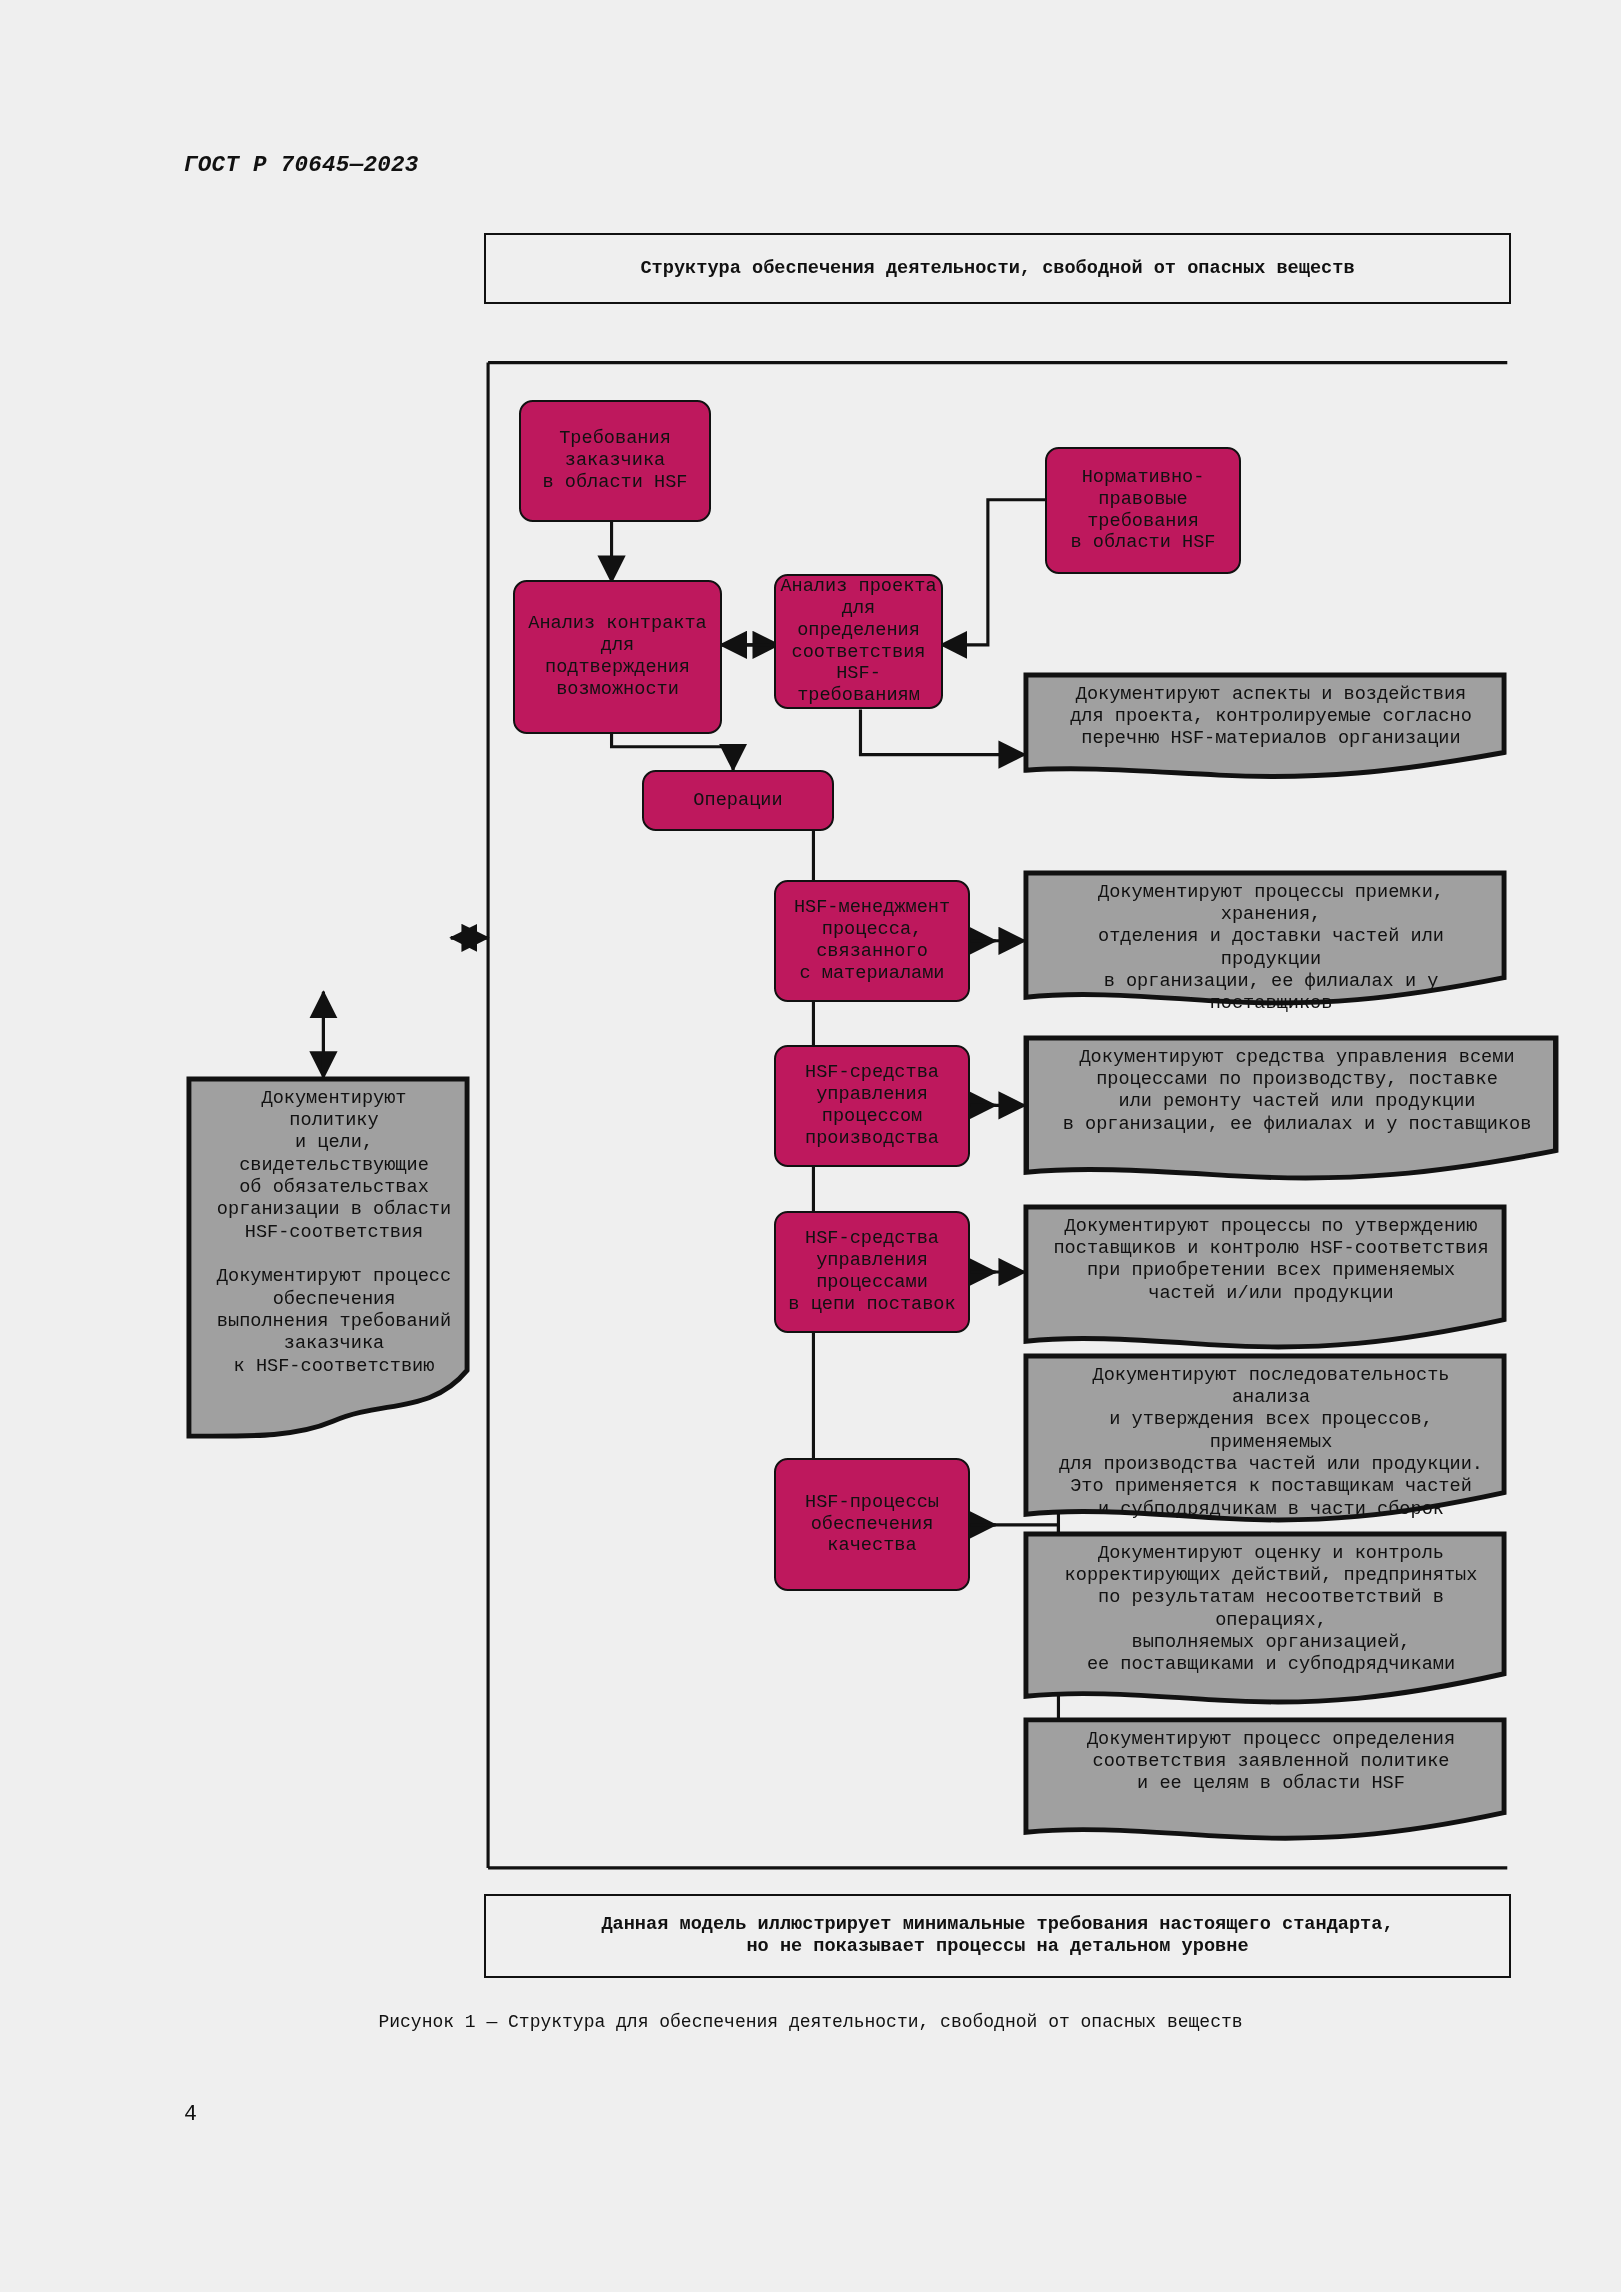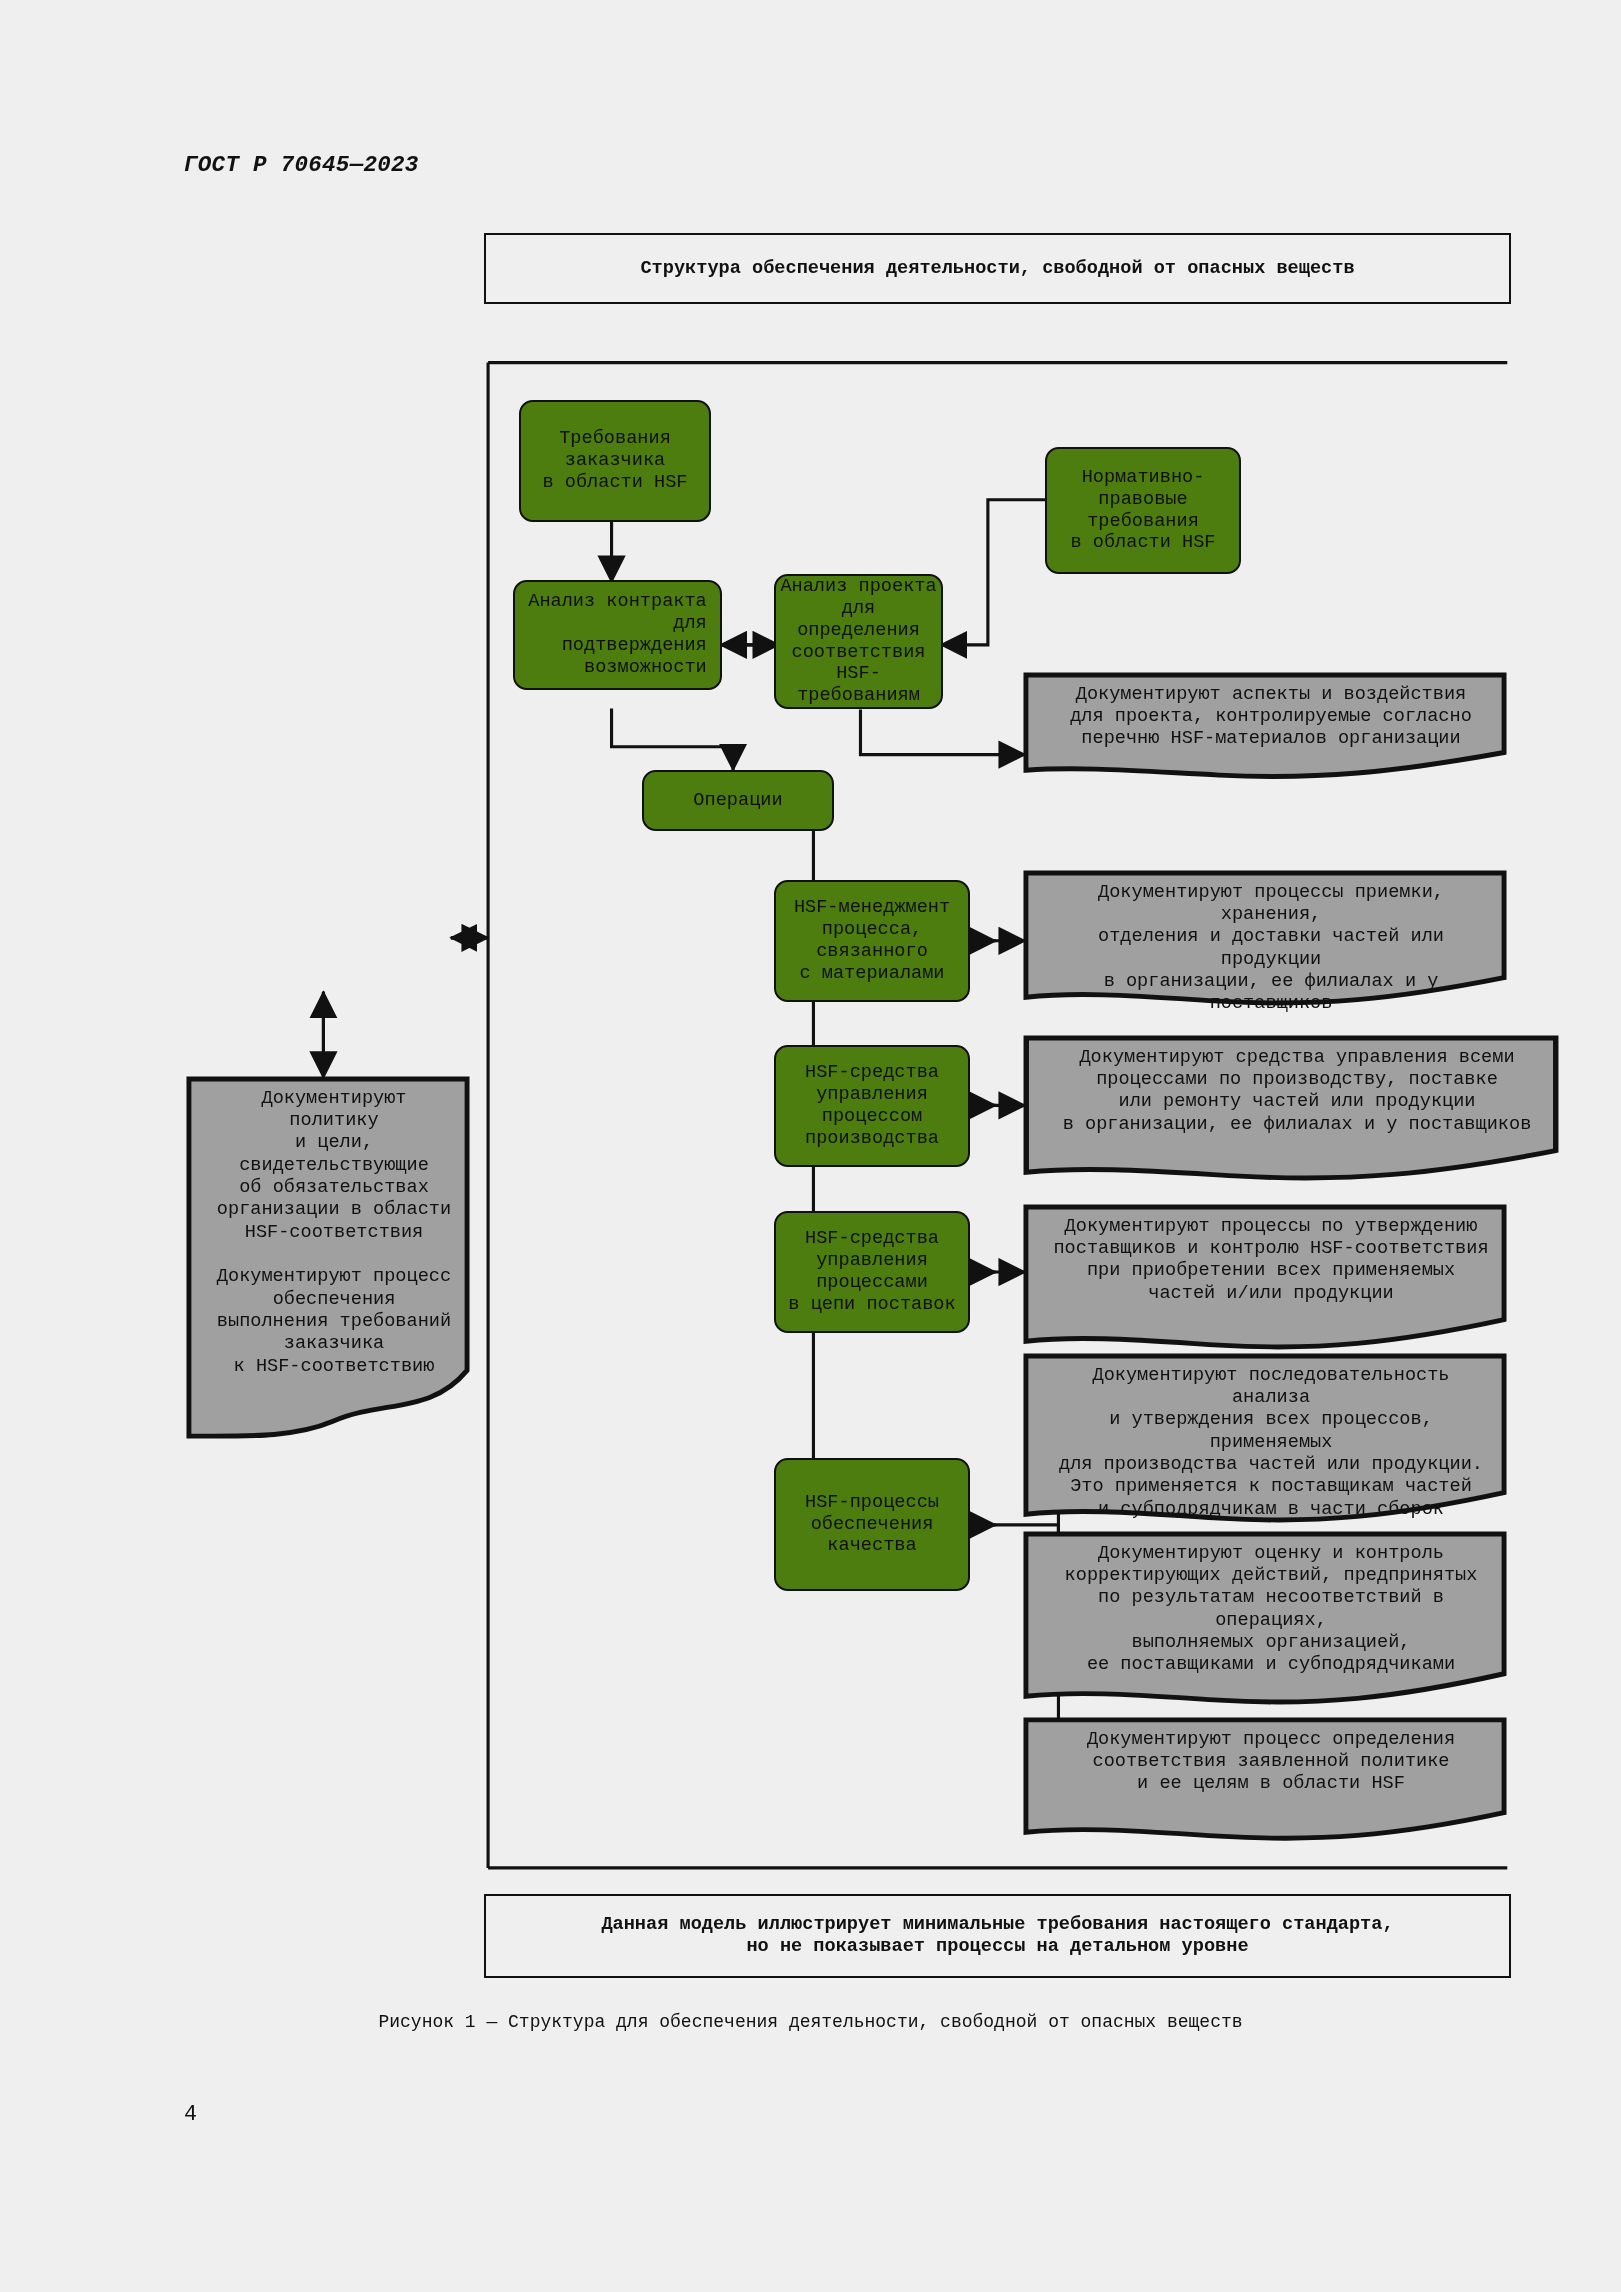--- a/index.html
+++ b/index.html
@@ -34,21 +34,21 @@
   .node{
     position:absolute;box-sizing:border-box;
     display:flex;align-items:center;justify-content:center;
     text-align:center;line-height:1.18;
     white-space:pre-line;
   }
 
   
   .rbox{
     border:2.9px solid #111;border-radius:13.7px;
-    background:#4d7c0f;font-size:18.6px;
+    background:#be185d;font-size:18.6px;
   }
 
   
   .banner{
     border:2.9px solid #111;background:#efefef;
     font-size:18.6px;font-weight:bold;
   }
 
   
   .doc{background:transparent;}
@@ -212,21 +212,21 @@
 
     <div class="node rbox" style="left:519px;top:400px;width:192px;height:122px;">Требования
 заказчика
 в области HSF</div>
 
     <div class="node rbox" style="left:1045px;top:447px;width:196px;height:127px;">Нормативно-
 правовые
 требования
 в области HSF</div>
 
-    <div class="node rbox" style="left:513px;top:580px;width:209px;height:110px;text-align:right;">Анализ контракта
+    <div class="node rbox" style="left:513px;top:580px;width:209px;height:154px;">Анализ контракта
 для
 подтверждения
 возможности</div>
 
     <div class="node rbox" style="left:774px;top:574px;width:169px;height:135px;">Анализ проекта
 для определения
 соответствия
 HSF-требованиям</div>
 
     <div class="node rbox" style="left:642px;top:770px;width:192px;height:61px;">Операции</div>

